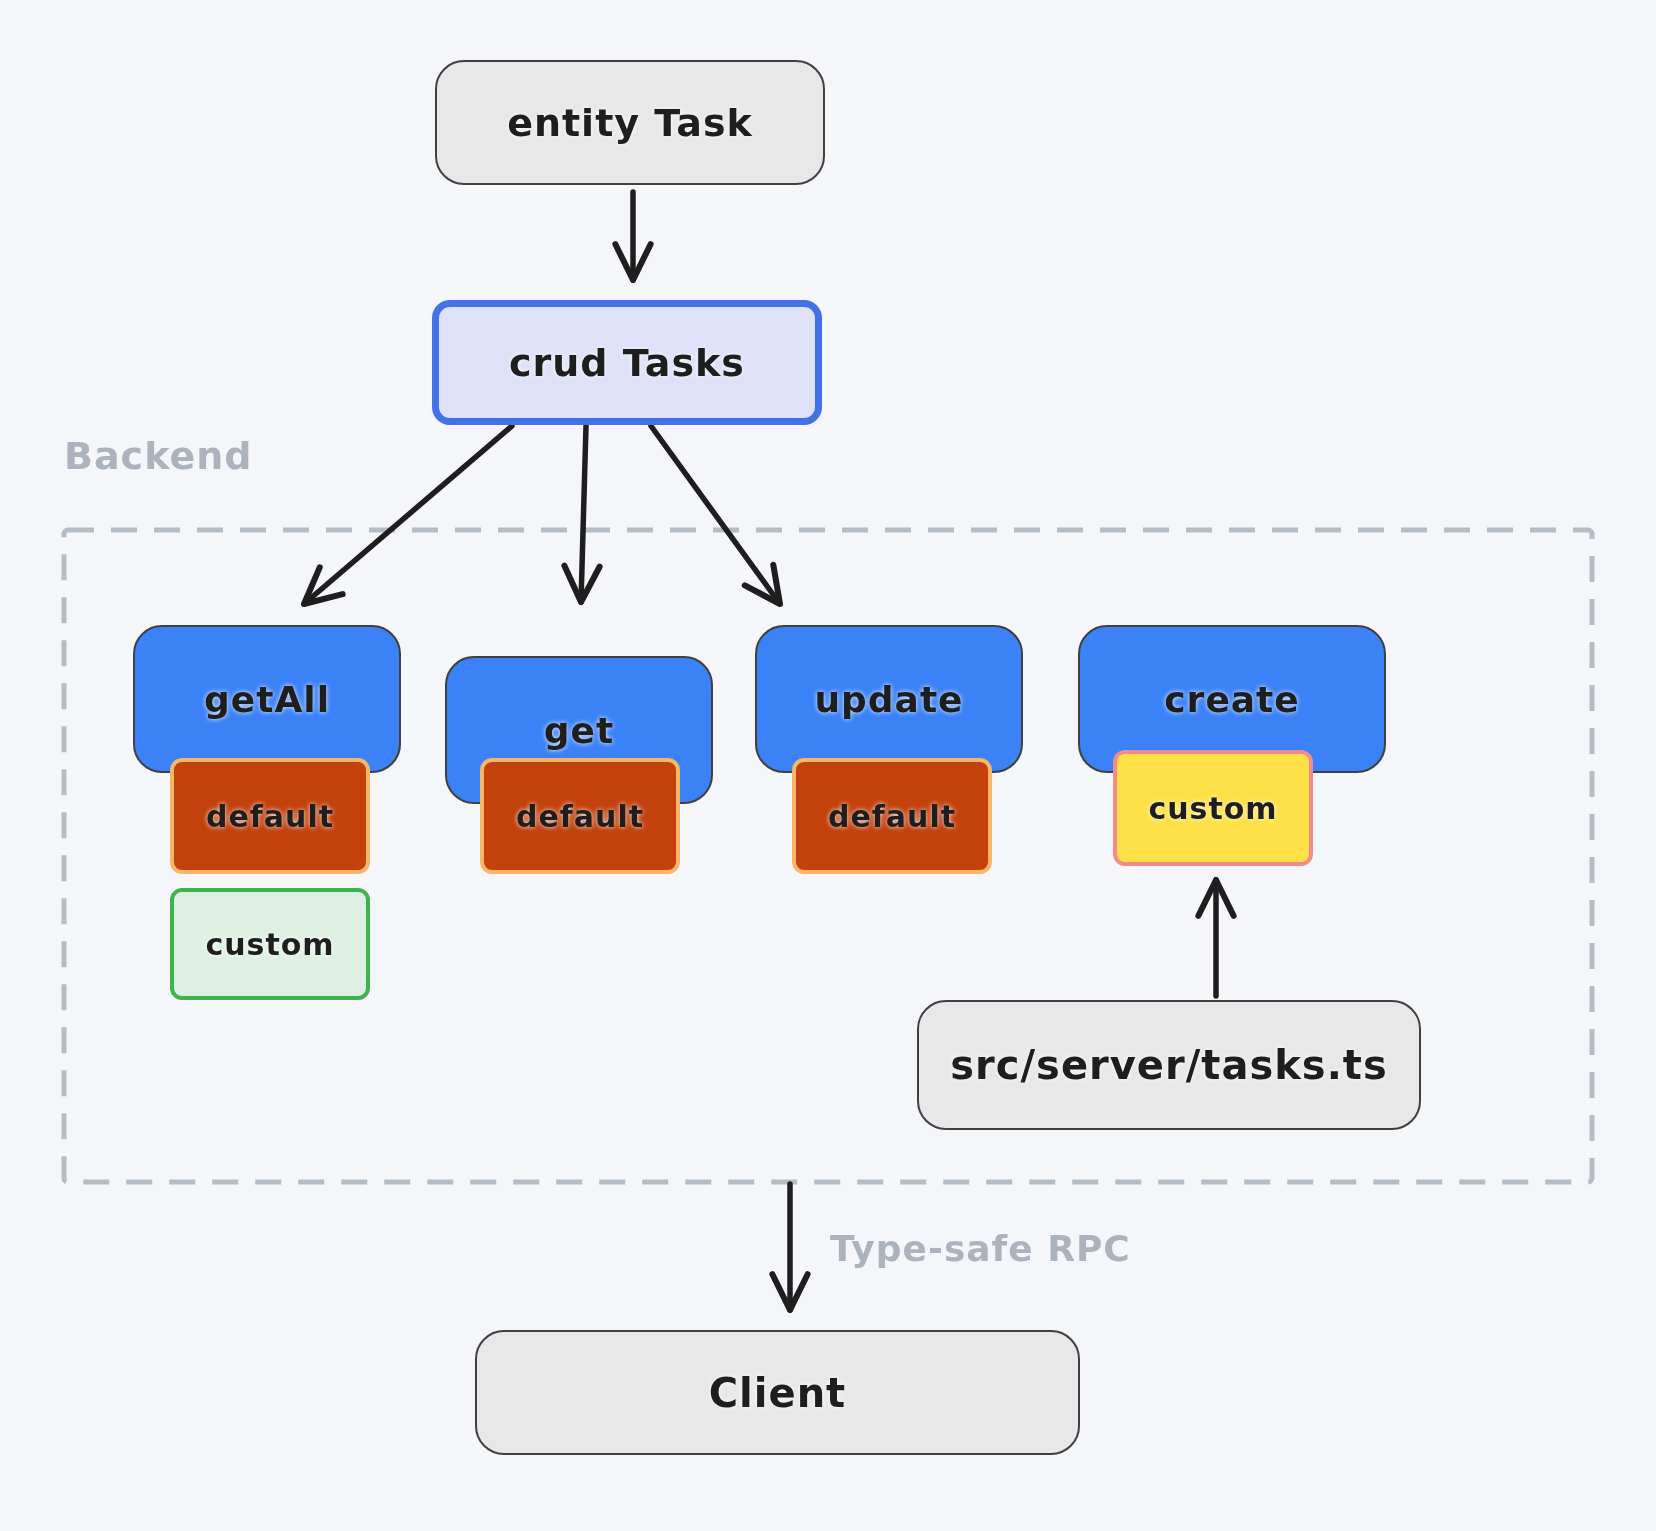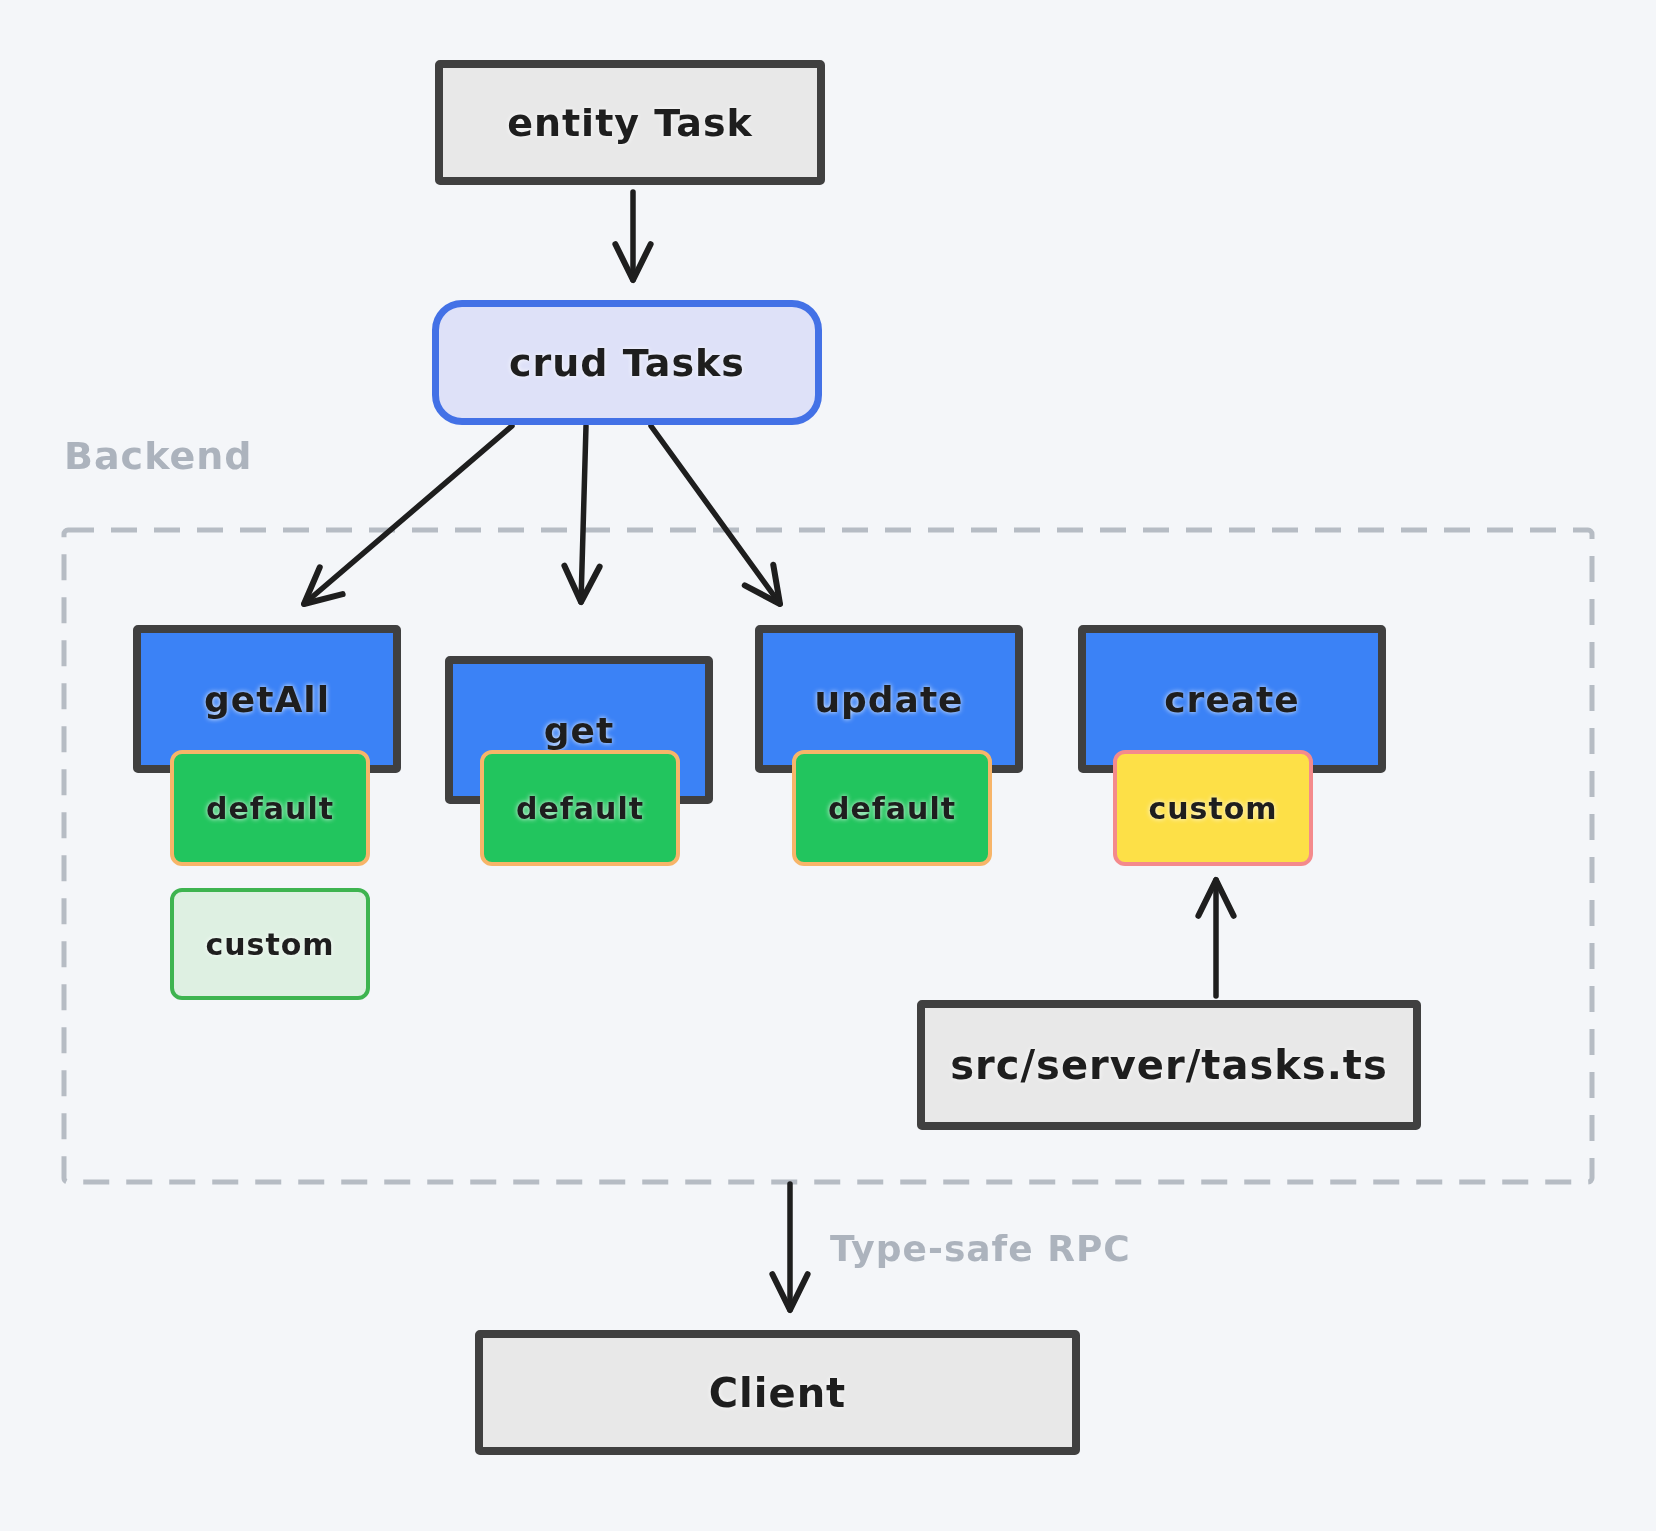--- a/index.html
+++ b/index.html
@@ -21,36 +21,36 @@
     width: 1656px; height: 1531px;
     z-index: 1;
     pointer-events: none;
   }
   .node {
     position: absolute;
     box-sizing: border-box;
     display: flex;
     align-items: center;
     justify-content: center;
-    border: 8px solid #404040;
-    border-radius: 5px;
+    border: 2px solid #404040;
+    border-radius: 29px;
     background: #e8e8e8;
     color: #1e1e1e;
     font-weight: bold;
     font-size: 38px;
     letter-spacing: 1px;
     z-index: 2;
     text-shadow: 0 0 5px rgba(255,255,255,0.9);
   }
   #node-entity { left: 435px; top: 60px; width: 390px; height: 125px; }
   #node-crud {
     left: 432px; top: 300px; width: 390px; height: 125px;
     background: #dee1f8;
     border: 7px solid #4371e6;
-    border-radius: 30px;
+    border-radius: 18px;
   }
   .op-node { background: #3b82f6; font-size: 36px; }
   #op-getall  { left: 133px;  top: 625px; width: 268px; height: 148px; }
   #op-get     { left: 445px;  top: 656px; width: 268px; height: 148px; }
   #op-update  { left: 755px;  top: 625px; width: 268px; height: 148px; }
   #op-create  { left: 1078px; top: 625px; width: 308px; height: 148px; }
   .badge {
     position: absolute;
     box-sizing: border-box;
     width: 200px; height: 116px;
@@ -59,21 +59,21 @@
     justify-content: center;
     border-radius: 12px;
     border: 4px solid;
     font-weight: bold;
     font-size: 30px;
     letter-spacing: 1px;
     color: #1e1e1e;
     z-index: 3;
     text-shadow: 0 0 5px rgba(255,255,255,0.9);
   }
-  .badge-default { background: #22c55e; border-color: #f7b569; }
+  .badge-default { background: #c2410c; border-color: #f7b569; margin-top: 8px; }
   .badge-custom  { background: #fde047; border-color: #f48a8c; }
   .badge-public  { background: #def0e2; border-color: #3eb450; }
   #badge-getall-default { left: 170px;  top: 750px; }
   #badge-get-default    { left: 480px;  top: 750px; }
   #badge-update-default { left: 792px;  top: 750px; }
   #badge-create-custom  { left: 1113px; top: 750px; }
   #badge-getall-public  { left: 170px;  top: 888px; height: 112px; }
   #node-tasks  { left: 917px; top: 1000px; width: 504px; height: 130px; font-size: 40px; }
   #node-client { left: 475px; top: 1330px; width: 605px; height: 125px; font-size: 40px; }
   .muted-label {

